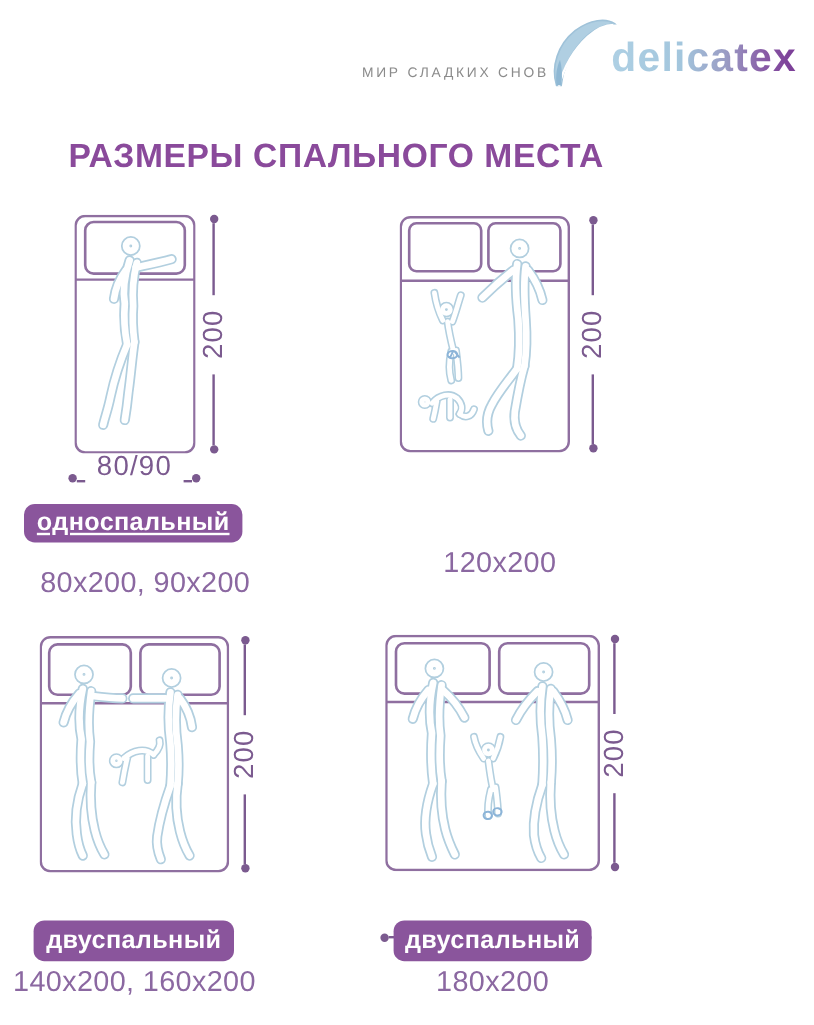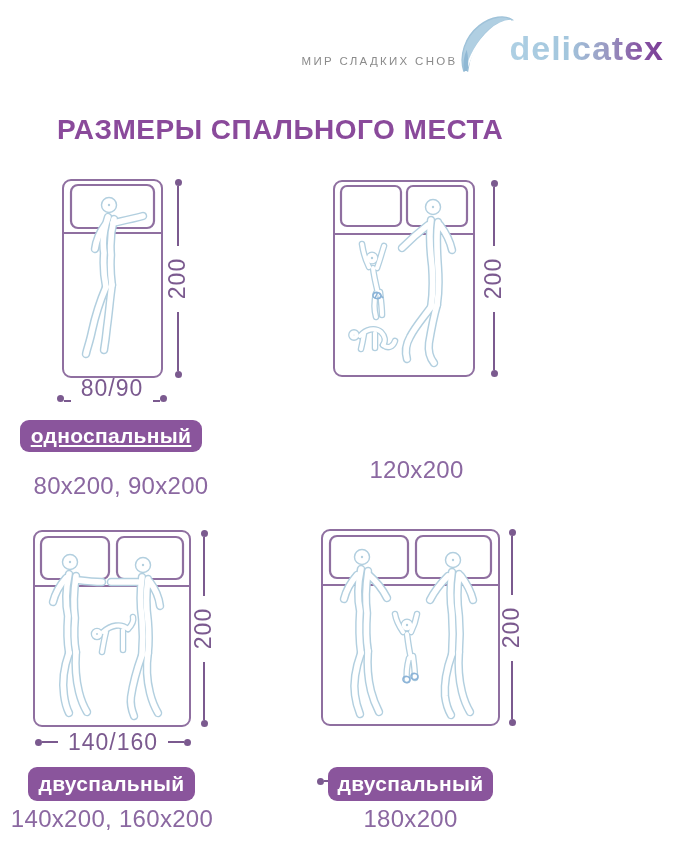--- a/index.html
+++ b/index.html
@@ -217,27 +217,20 @@
   </svg>
   <div class="abs vdim" style="left:196px; top:530px; width:16px; height:197px;">
     <div class="dot"></div>
       <div class="vline"></div>
     <div class="vlabel">
         <span>200</span>
       </div>
     <div class="vline"></div>
       <div class="dot"></div>
   </div>
-  <div class="abs hdim" style="left:35px; top:731px; width:156px; height:22px;">
-    <div class="dot"></div>
-      <div class="hline"></div>
-    <div class="hlabel">140/160</div>
-    <div class="hline"></div>
-      <div class="dot"></div>
-  </div>
   <div class="abs badge" style="left:28px; top:767px; width:167px; height:34px;">двуспальный</div>
   <div class="abs sizes" style="left:0px; top:805px; width:224px;">140x200, 160x200</div>
 
   <svg class="abs" style="left:321px; top:529px;" width="179" height="197" viewBox="0 0 179 197">
     <rect class="bedrect" x="1" y="1" width="177" height="195" rx="8"></rect>
     <rect class="pillow" x="9" y="7" width="78" height="42" rx="7"></rect>
     <rect class="pillow" x="95" y="7" width="75" height="42" rx="7"></rect>
     <line class="fold" x1="1" y1="56" x2="178" y2="56"></line>
     <use href="#b4m" class="fp1"></use>
     <use href="#b4w" class="fp1"></use>

